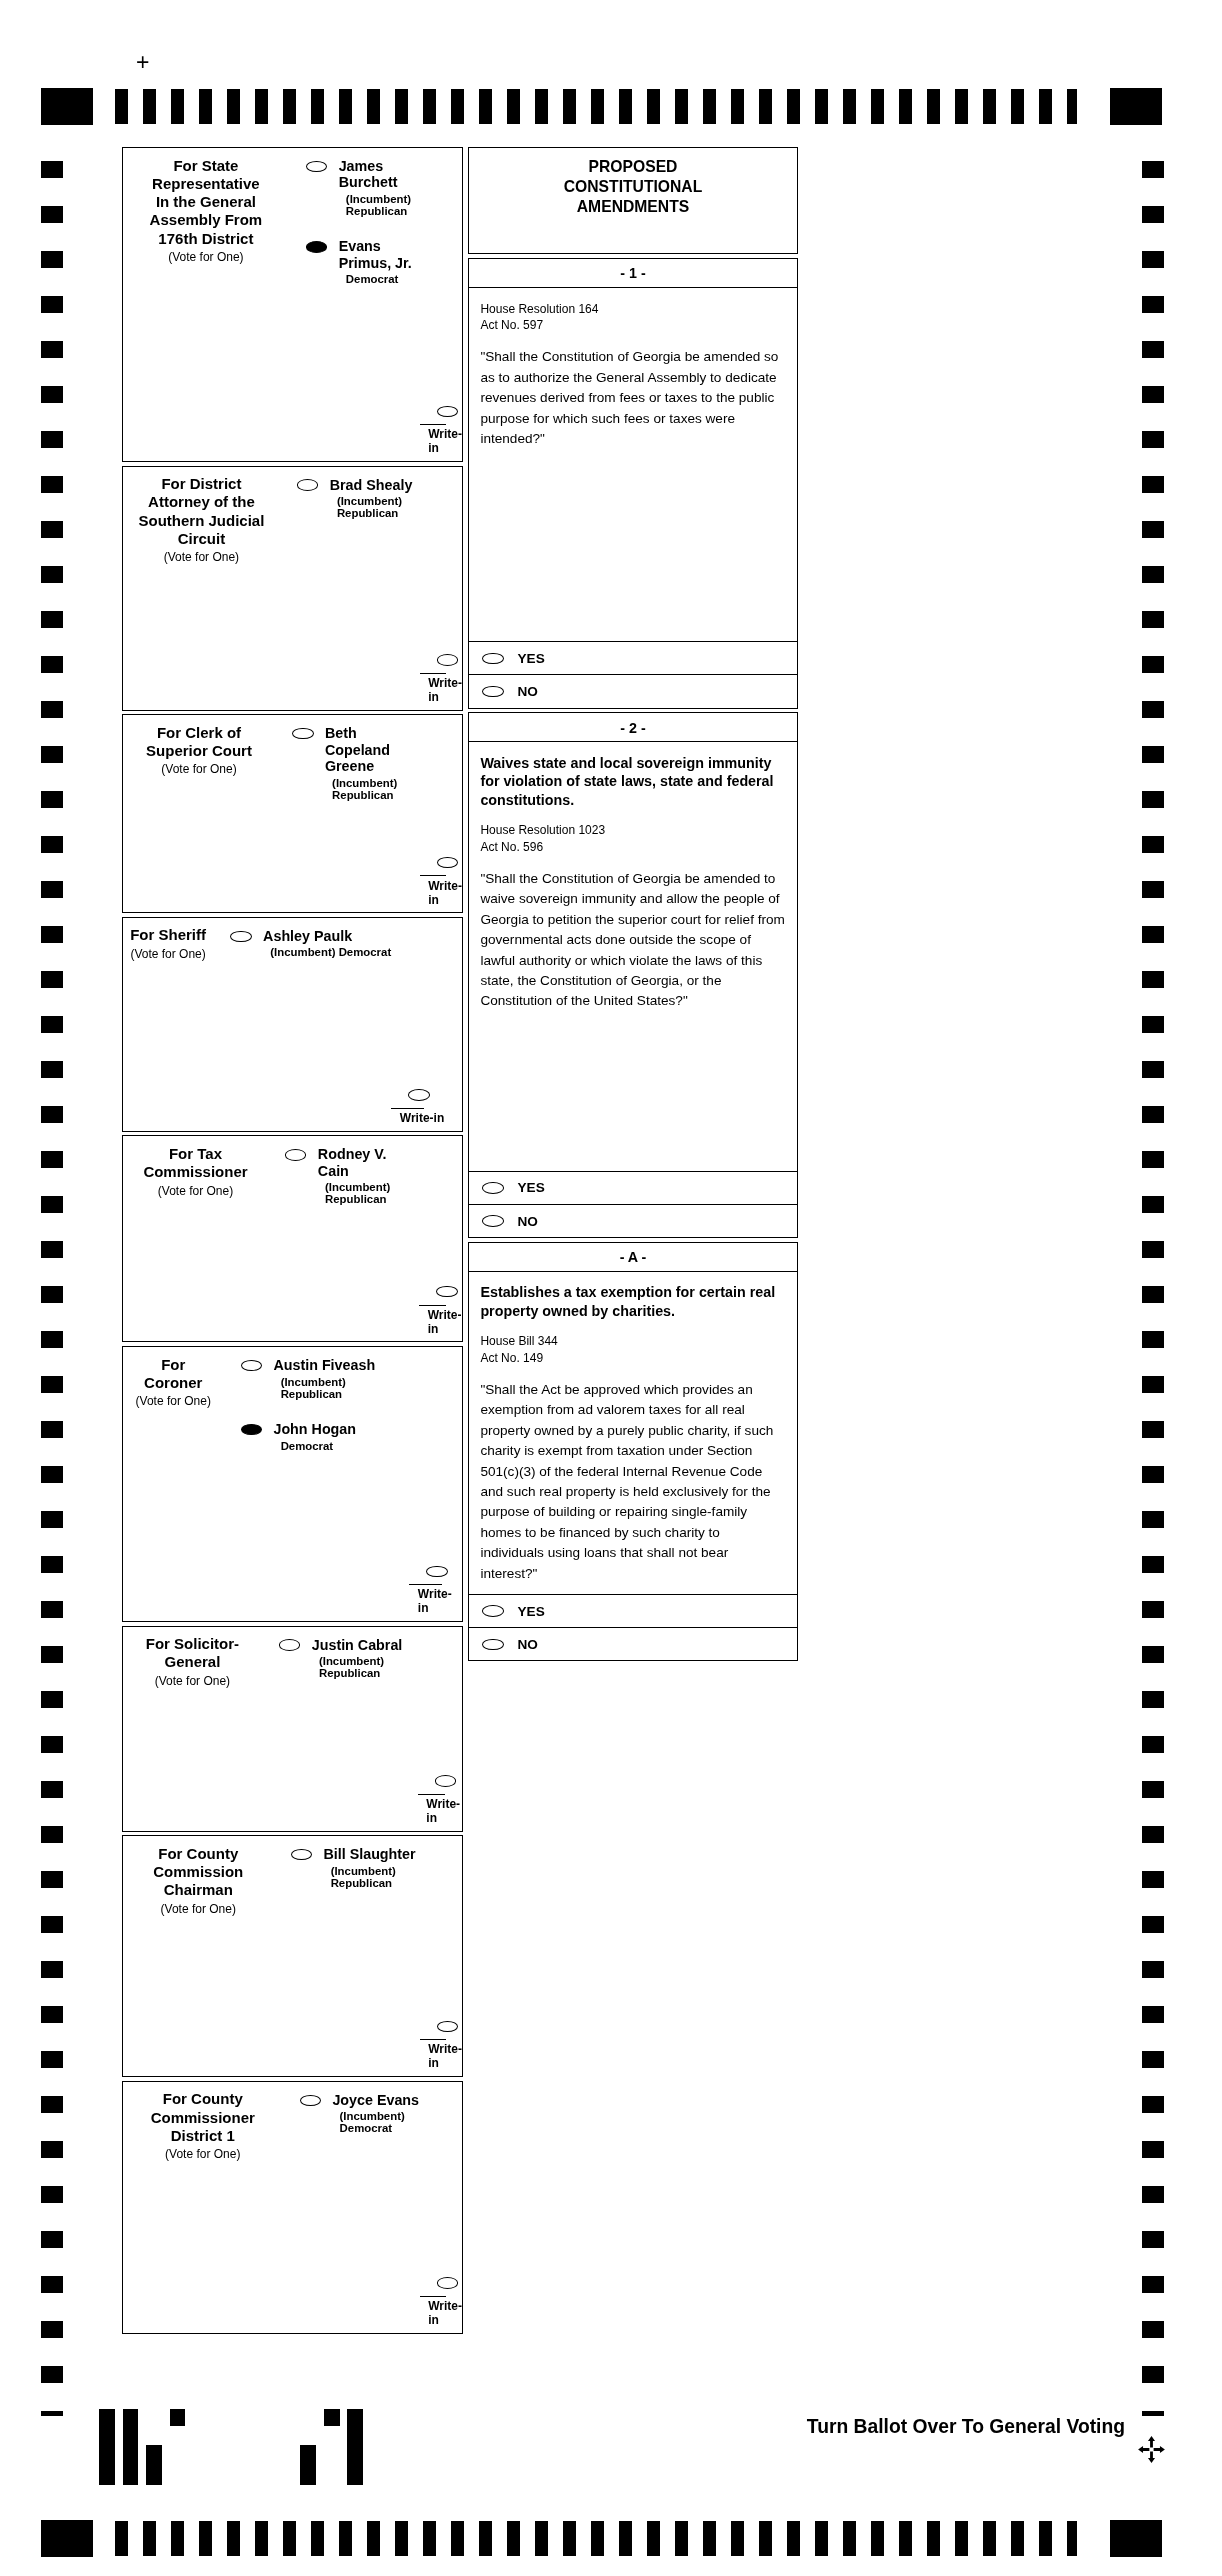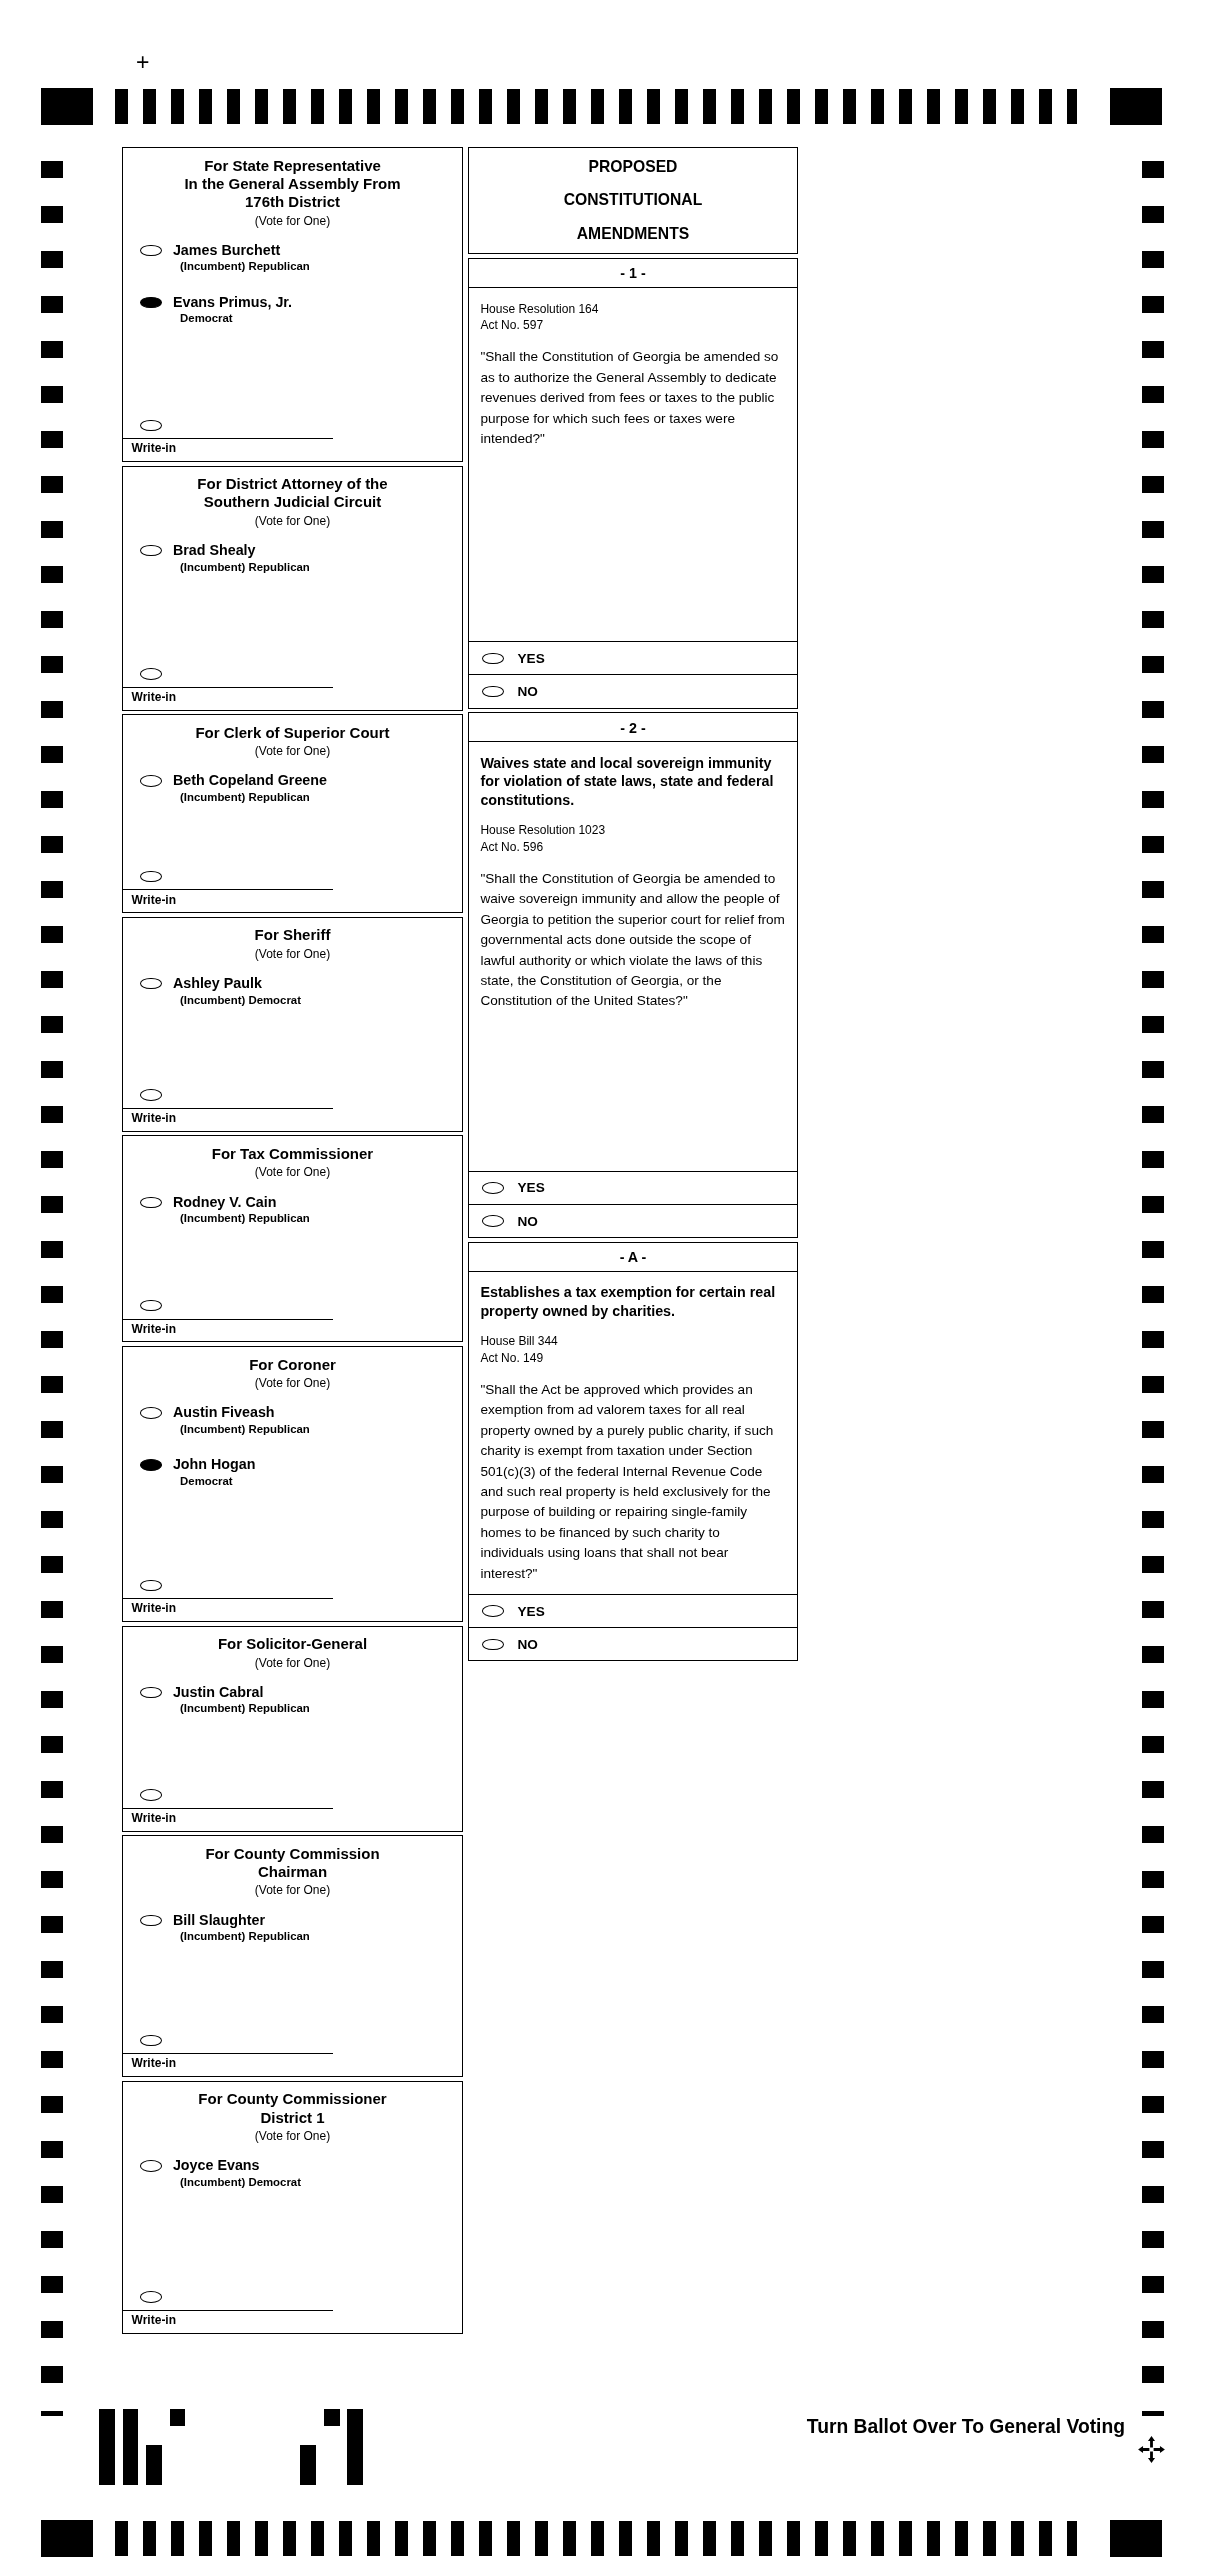--- a/index.html
+++ b/index.html
@@ -18,21 +18,21 @@
   .bars{flex:1;margin:0.7px 33px 0.7px 21.5px;background:repeating-linear-gradient(90deg,#000 0 13px,transparent 13px 28px)}
   .timing-col{position:absolute;top:161px;width:21.5px;height:2255px;background:repeating-linear-gradient(180deg,#000 0 17px,transparent 17px 45px)}
   .timing-col.left{left:41px}
   .timing-col.right{left:1142px}
 
   
   .col-candidates{position:absolute;top:147px;left:122px;width:341px}
   .col-measures{position:absolute;top:147px;left:468px;width:330px}
 
   
-  .contest{border:1.4px solid #000;margin-bottom:3.6px;display:flex;flex-direction:column;background:#fff}
+  .contest{border:1.4px solid #000;margin-bottom:3.6px;display:flex;background:#fff}
   .col-candidates .contest:nth-of-type(1){min-height:315px}
   .col-candidates .contest:nth-of-type(2){min-height:245px}
   .col-candidates .contest:nth-of-type(3){min-height:199px}
   .col-candidates .contest:nth-of-type(4){min-height:215px}
   .col-candidates .contest:nth-of-type(5){min-height:207px}
   .col-candidates .contest:nth-of-type(6){min-height:276px}
   .col-candidates .contest:nth-of-type(7){min-height:206px}
   .col-candidates .contest:nth-of-type(8){min-height:242px}
   .col-candidates .contest:nth-of-type(9){min-height:253px}
 
@@ -50,21 +50,21 @@
   .bubble{display:inline-block;width:21.5px;height:11.4px;border:1.4px solid #000;border-radius:50%;background:#fff;flex:none}
   .bubble.filled{background:#000}
 
   .writein{margin-top:auto}
   .wi-row{margin-bottom:7.2px}
   .wi-line{width:62%;border-top:1.4px solid #000}
   .wi-label{font-size:12px;font-weight:bold;padding:2.1px 0 5.7px 8.6px}
 
   
   .rc-box{border:1.4px solid #000;margin-bottom:3.6px;display:flex;flex-direction:column;background:#fff}
-  .rc-header{justify-content:space-between;text-align:center;padding:8.6px 5.7px}
+  .rc-header{justify-content:flex-start;text-align:center;padding:8.6px 5.7px}
   .rc-header-line{font-size:15.7px;font-weight:bold;line-height:1.3}
   .col-measures .rc-box:nth-of-type(1){min-height:107px}
   .col-measures .rc-box:nth-of-type(2){min-height:451px}
   .col-measures .rc-box:nth-of-type(3){min-height:526px}
   .col-measures .rc-box:nth-of-type(4){min-height:66px}
   .col-measures .rc-box:nth-of-type(5){min-height:558px}
 
   .m-number{text-align:center;font-size:14.3px;font-weight:bold;padding:6.4px 0 5.7px;border-bottom:1.4px solid #000}
   .m-summary{font-size:14.3px;font-weight:bold;line-height:1.3;padding:11.4px 11.4px 0}
   .m-refs{padding:13px 11.4px 0}

